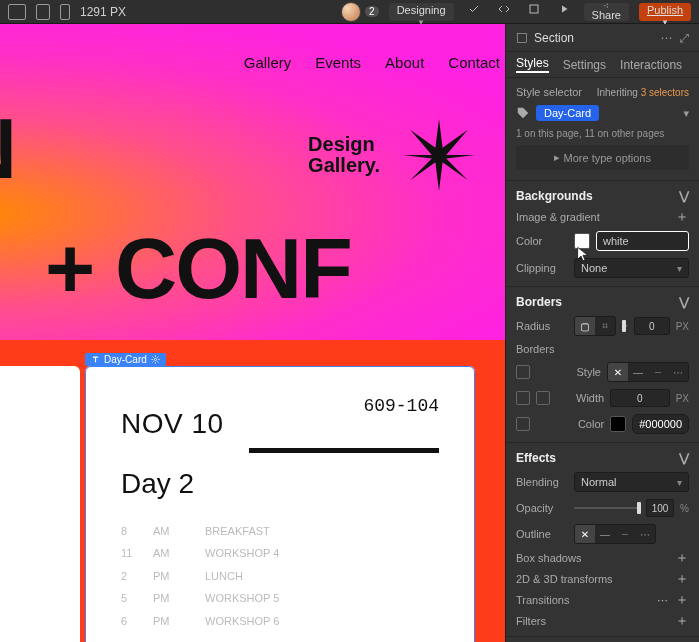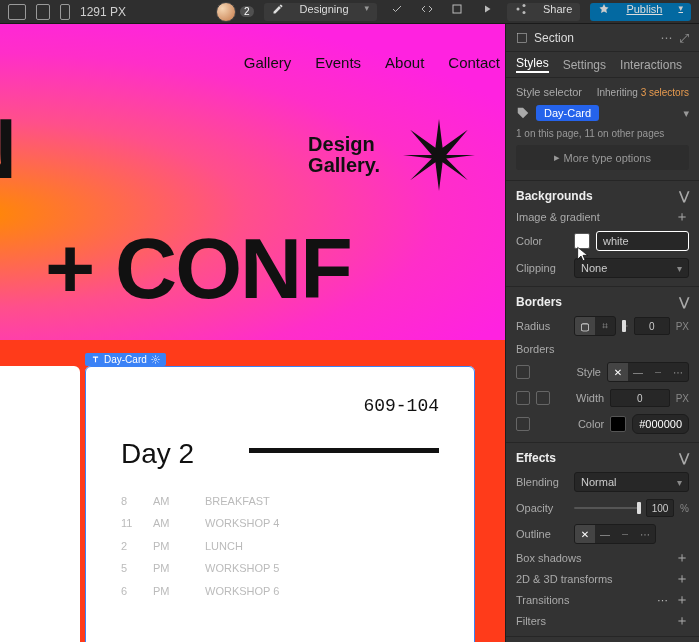--- a/index.html
+++ b/index.html
@@ -31,27 +31,27 @@
   width: 20px; height: 20px; border-radius: 50%;
   background: radial-gradient(circle at 30% 30%, #f6d6b3, #c47a4a);
   border: 1px solid #444;
   position: relative;
 }
 .badge-count {
   font-size: 10px; background: #505050; color: #fff; border-radius: 8px;
   padding: 0 4px; margin-left: -6px;
 }
 .top-btn {
-  height: 18px; display: flex; gap: 16px;
+  height: 18px; display: flex; align-items: center; gap: 1px;
   background: #3a3a3a; padding: 0 8px; border-radius: 3px;
-  font-size: 11px; color: #ddd;
+  font-size: 11px; color: #ddd; flex-direction: column;
 }
 .top-btn.flat { background: transparent; padding: 0 4px; }
 .top-btn svg { width: 12px; height: 12px; }
-.top-btn.publish { background: #0369a1; text-decoration: underline; }
+.top-btn.publish { background: #c2410c; text-decoration: underline; }
 .canvas-wrapper {
   position: absolute;
   top: 24px; left: 0; width: 515px; height: 618px;
   background: #ff3b1a;
   overflow: hidden;
 }
 .hero {
   position: absolute;
   top: 0; left: -120px; width: 640px; height: 316px;
   background: radial-gradient(ellipse at 15% 60%, #ff8a00 0%, #ff4f8b 35%, #ff2ec9 60%, #ff22e0 80%);
@@ -274,20 +274,21 @@
       </svg>
     <span>Day-Card</span>
     <svg viewBox="0 0 24 24">
         <circle cx="12" cy="12" r="3" fill="none" stroke="#fff" stroke-width="2"></circle>
         <path stroke="#fff" stroke-width="2" d="M12 1v4M12 19v4M4.22 4.22l2.83 2.83M16.95 16.95l2.83 2.83M1 12h4M19 12h4M4.22 19.78l2.83-2.83M16.95 7.05l2.83-2.83"></path>
       </svg>
   </div>
 
   <div class="card">
     <br>
+    <div class="date second">NOV 10</div>
     <div class="code">609-104</div>
     <div class="divider"></div>
     <div class="day-label">Day 2</div>
     <div class="schedule">
       <div class="row">
           <span class="hr">8</span>
           <span class="ampm">AM</span>
           <span>BREAKFAST</span>
         </div>
       <div class="row">

